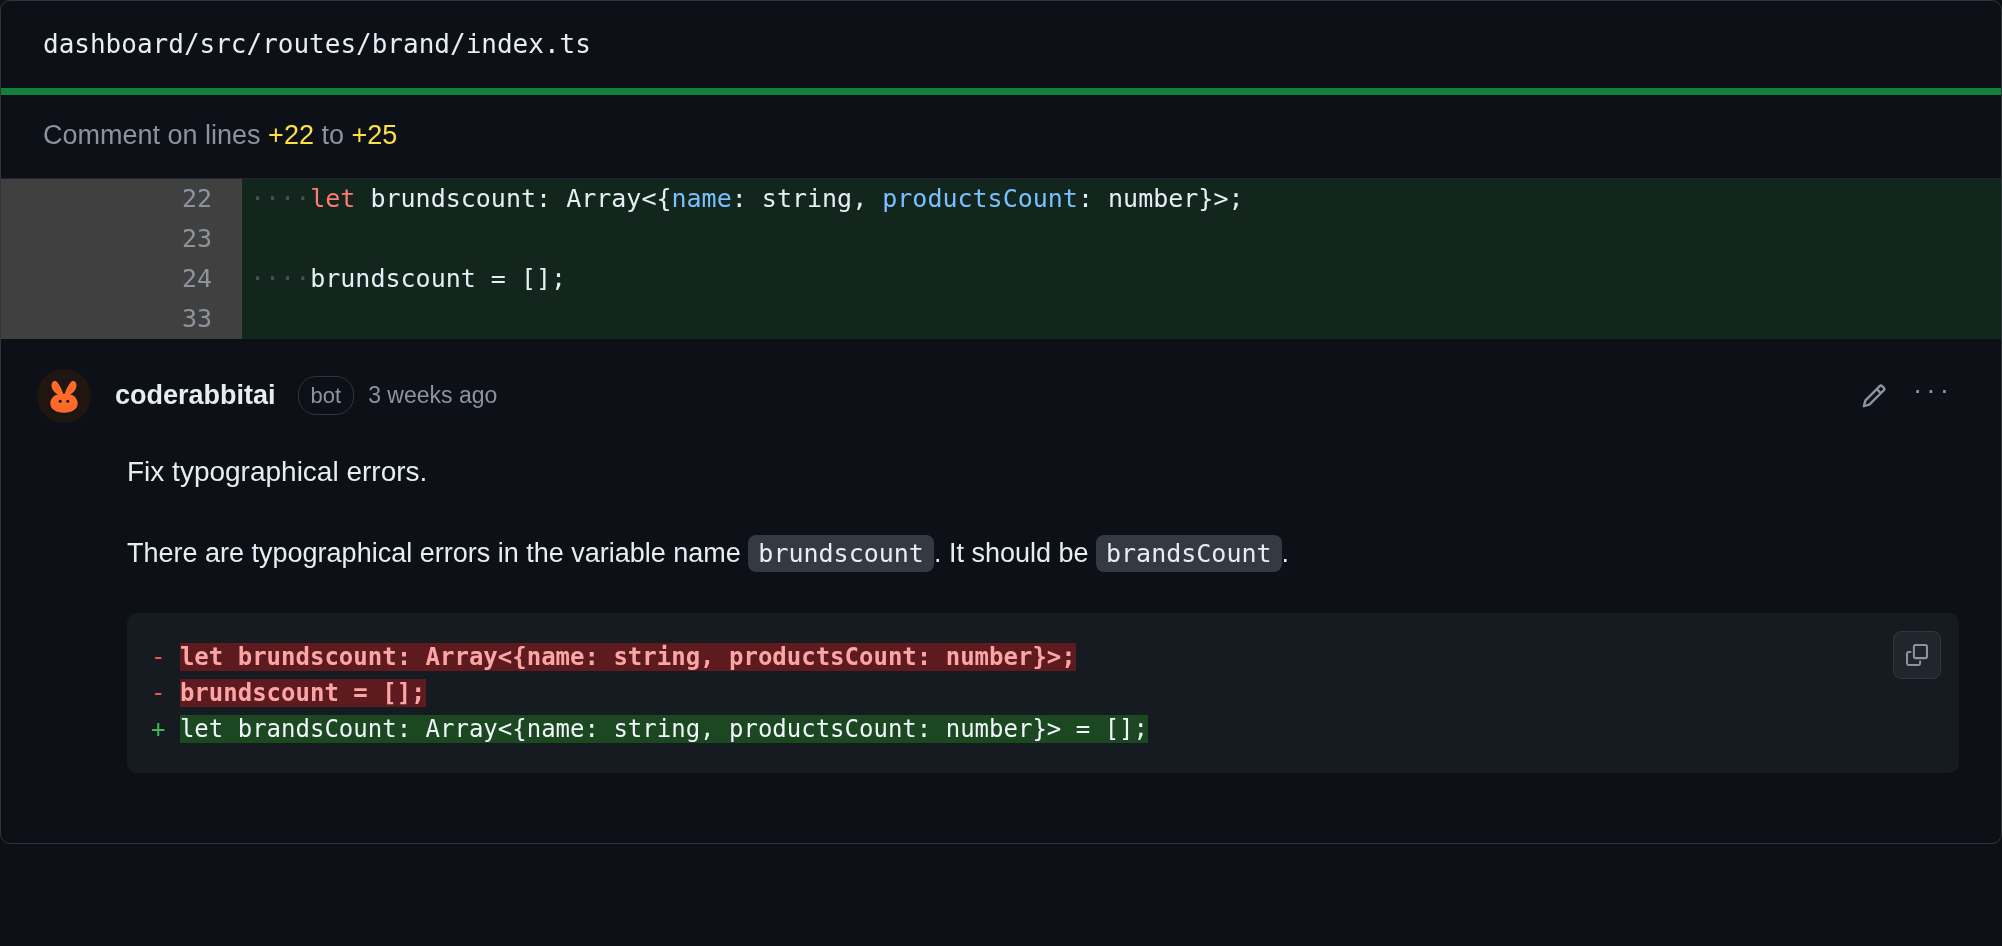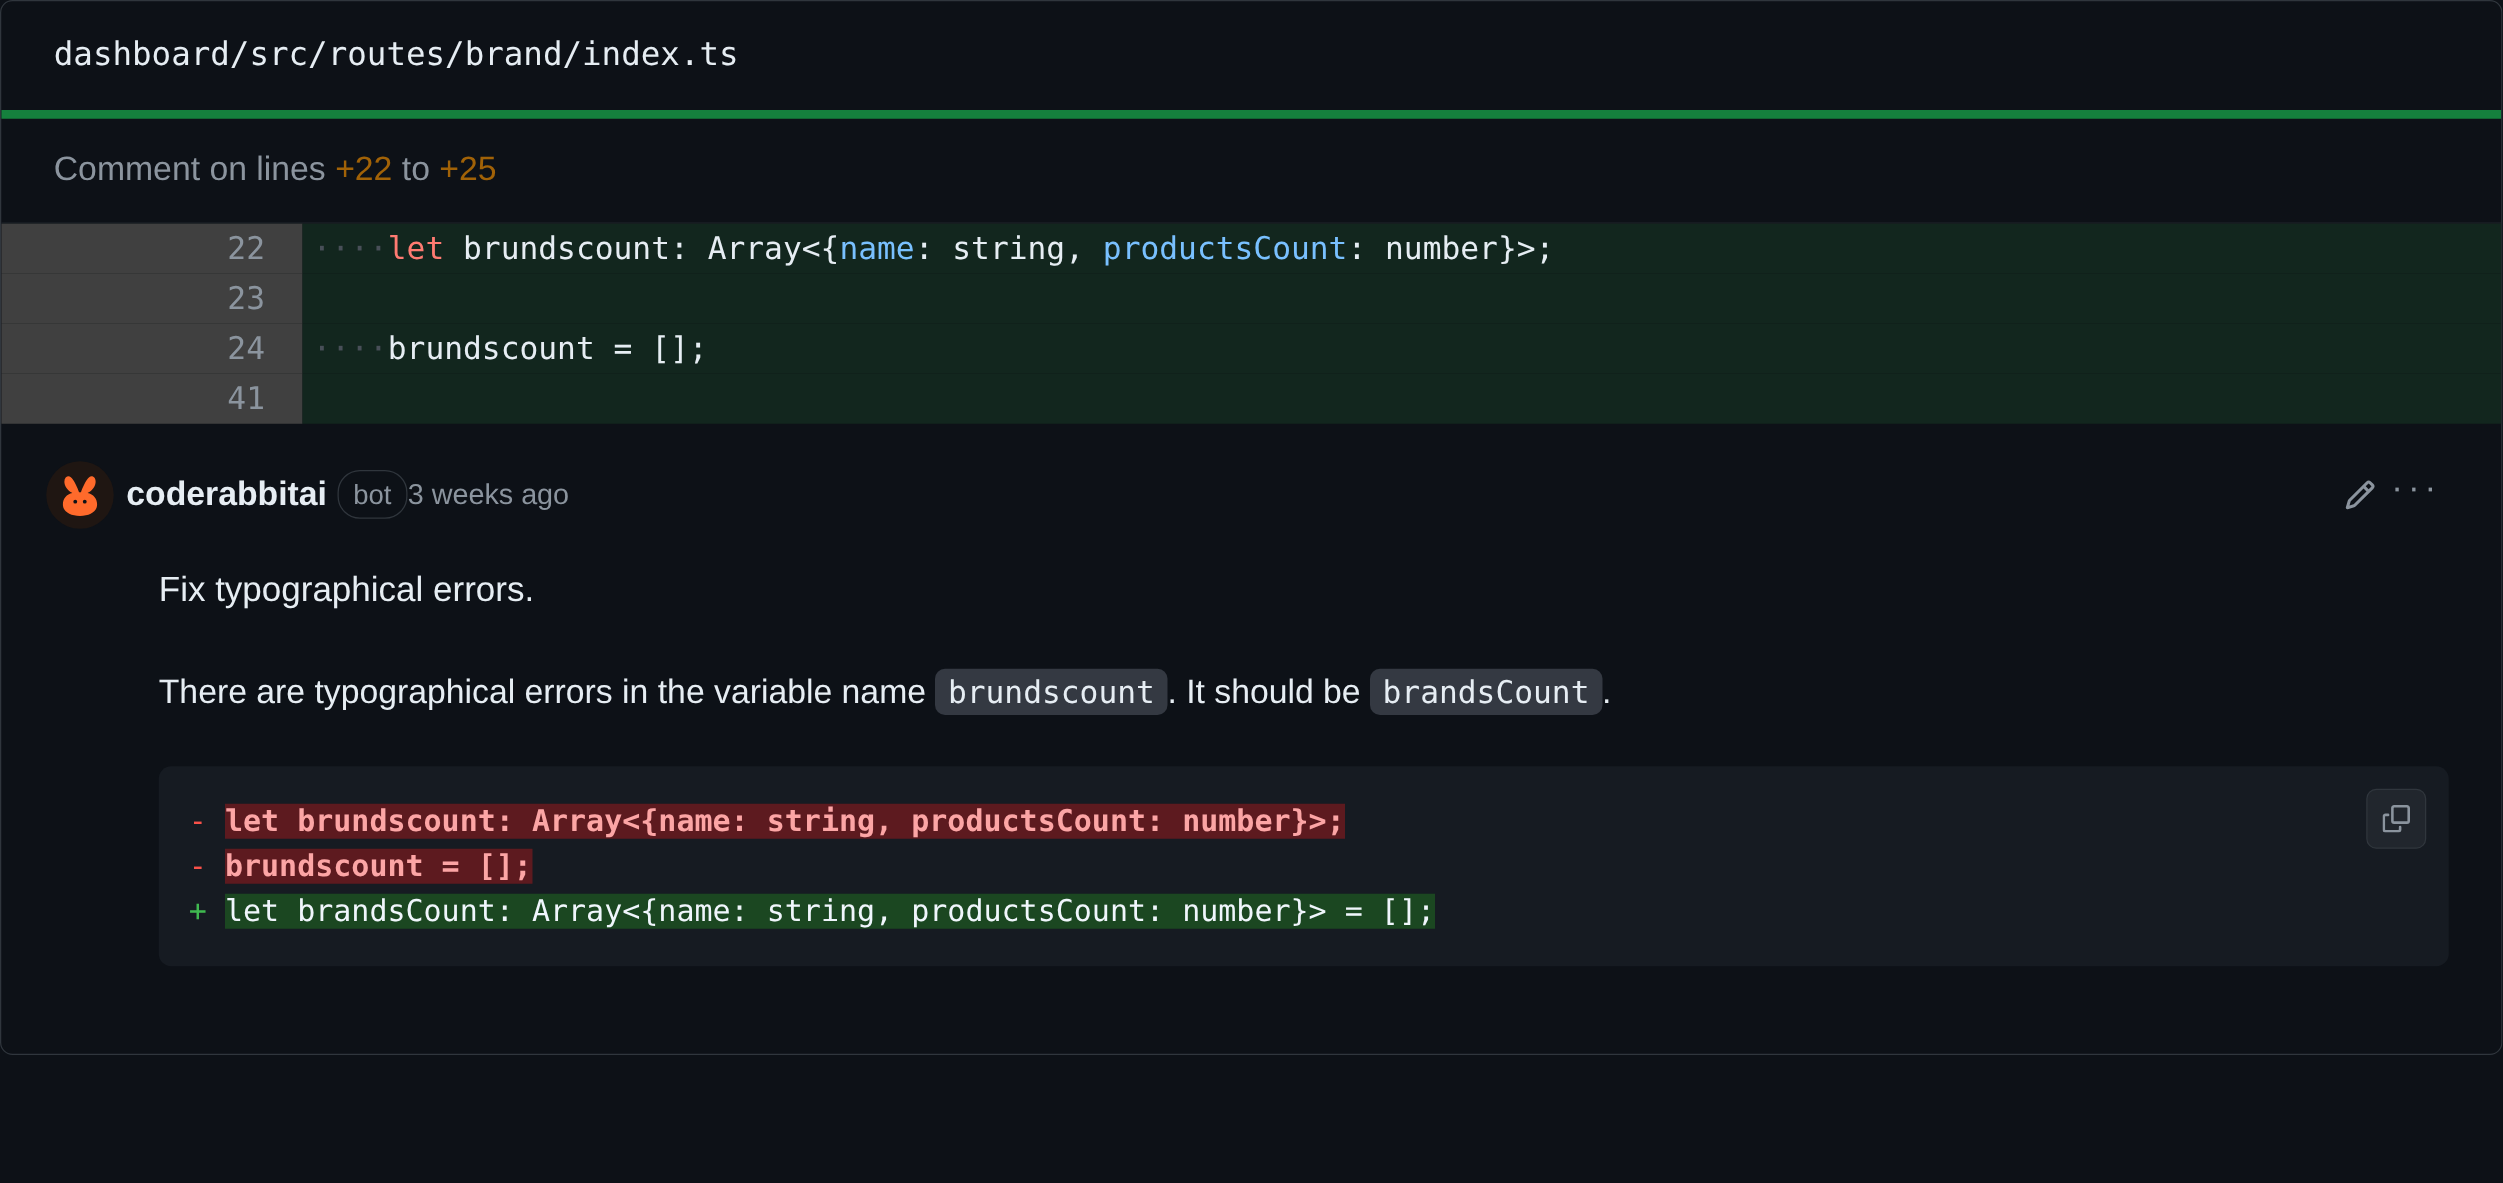--- a/index.html
+++ b/index.html
@@ -25,21 +25,21 @@
   font-family: ui-monospace, SFMono-Regular, "SF Mono", Menlo, Consolas, monospace;
   font-size: 26px;
   color: #e6edf3;
 }
 .comment-range {
   padding: 20px 42px 22px 42px;
   border-bottom: 1px solid #21262d;
   font-size: 27px;
   color: #8b949e;
 }
-.green { color: #a16207; }
+.green { color: #fde047; }
 .code-block {
   font-family: ui-monospace, SFMono-Regular, "SF Mono", Menlo, Consolas, monospace;
   font-size: 25px;
   background: #0d1117;
 }
 .code-row {
   display: flex;
   min-height: 40px;
   line-height: 40px;
 }
@@ -63,20 +63,21 @@
 .type { color: #e6edf3; }
 .prop { color: #79c0ff; }
 .punct { color: #e6edf3; }
 
 .comment {
   padding: 30px 42px 30px 36px;
 }
 .comment-head {
   display: flex;
   align-items: center;
+  gap: 14px;
   margin-bottom: 28px;
 }
 .avatar {
   width: 54px;
   height: 54px;
   border-radius: 50%;
   background: #1f1612;
   display: inline-flex;
   align-items: center;
   justify-content: center;
@@ -193,21 +194,21 @@
       </div>
       <div class="code-row">
         <div class="gutter">23</div>
         <div class="code-content"></div>
       </div>
       <div class="code-row">
         <div class="gutter">24</div>
         <div class="code-content"><span class="dots">····</span><span class="ident">brundscount</span><span class="punct"> = [];</span></div>
       </div>
       <div class="code-row">
-        <div class="gutter">41</div>
+        <div class="gutter">33</div>
         <div class="code-content"></div>
       </div>
     </div>
 
   <div class="comment">
     <div class="comment-head">
       <span class="avatar">
         <svg viewBox="0 0 100 100">
           <path fill="#ff6a2b" d="M30 12 C24 8 14 14 18 28 C21 38 30 44 34 46 C22 48 14 58 14 70 C14 84 28 94 50 94 C72 94 86 84 86 70 C86 58 78 48 66 46 C70 44 79 38 82 28 C86 14 76 8 70 12 C62 18 55 36 52 44 L48 44 C45 36 38 18 30 12 Z"></path>
           <circle cx="40" cy="64" r="4" fill="#0d1117"></circle>

